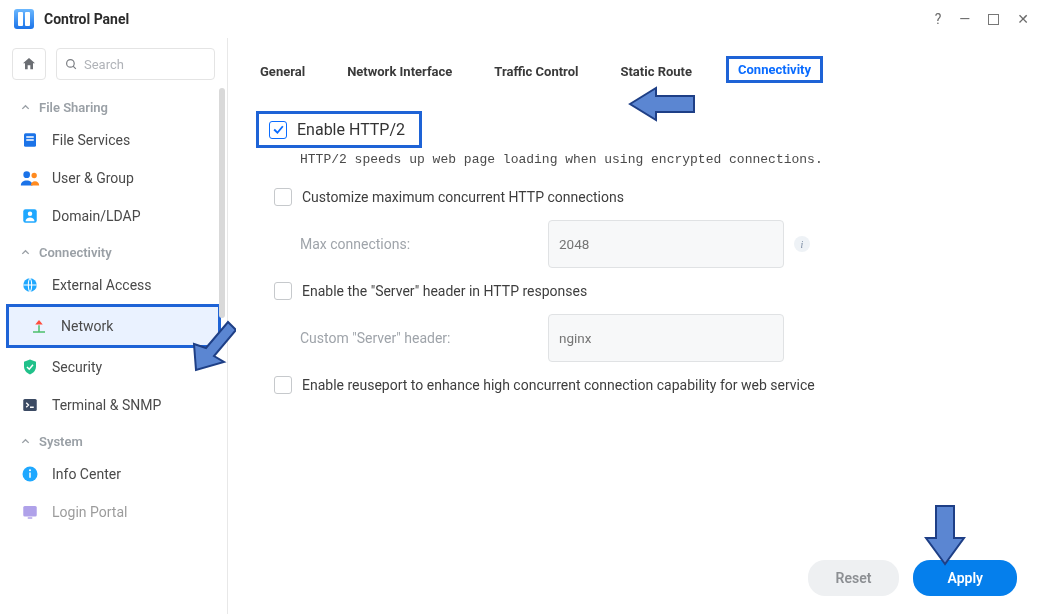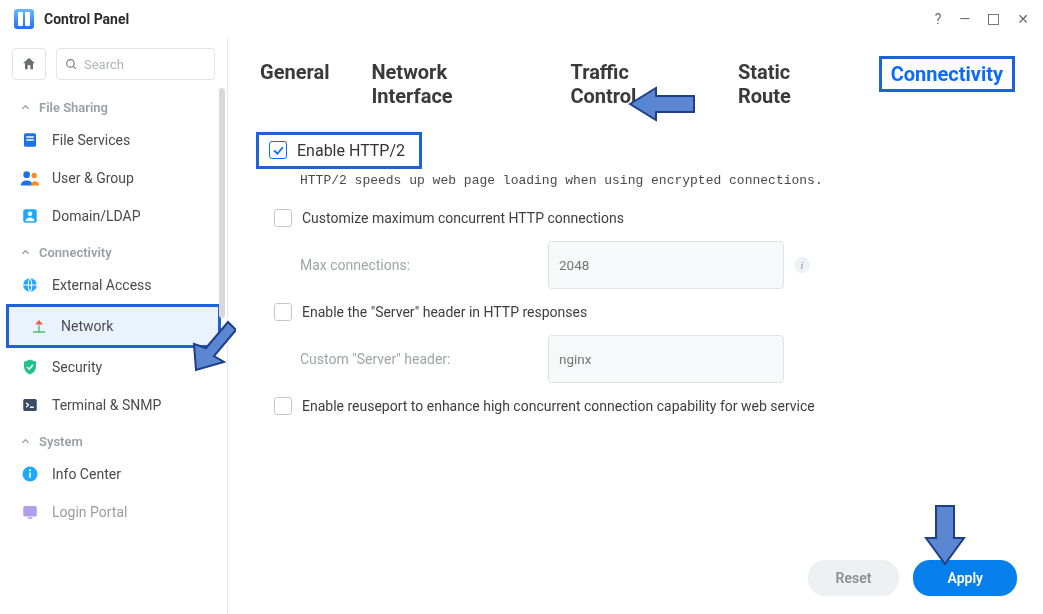--- a/index.html
+++ b/index.html
@@ -20,35 +20,35 @@
     .search-wrap input { border:0; outline:0; width:100%; font-size:13px; color:#ec4899; }
     .search-wrap input::placeholder{color:#b0b3b8;}
     .section-hdr { display:flex; align-items:center; gap:8px; padding:10px 16px 6px 20px; color:#9aa0a6; font-size:13px; font-weight:600; cursor:pointer; }
     .side-item { display:flex; align-items:center; gap:12px; padding:10px 16px 10px 20px; font-size:14px; color:#4a4a4a; cursor:pointer; position:relative; }
     .side-item.active { background:#eaf2ff; }
     .side-item .icon-slot { width:20px; display:flex; justify-content:center; }
     .highlight-box { border:3px solid #1e63d6; }
     .scroll-track { position:absolute; right:2px; top:50px; width:6px; height:360px; background:transparent; }
     .scroll-thumb { width:6px; height:230px; background:#d9d9d9; border-radius:3px; }
     .content { flex:1; padding:12px 26px 0 22px; position:relative; }
-    .tabs { display:flex; gap:26px; align-items:flex-start; padding:6px 2px 14px 2px; font-size:20px; font-weight:700; color:#3a3a3a; }
+    .tabs { display:flex; gap:26px; align-items:flex-end; padding:6px 2px 14px 2px; font-size:13px; font-weight:700; color:#3a3a3a; }
     .tab { padding:4px 8px; cursor:pointer; }
     .tab.active { color:#0a6cff; }
     .tab-wrap-active { border:3px solid #1e63d6; padding:3px 9px; }
     .form-row { display:flex; align-items:center; gap:10px; padding:7px 24px; font-size:14px; color:#3e3e3e; }
     .form-row.sub { padding-left:50px; color:#9fa4aa; }
     .chk { width:18px; height:18px; border:1.5px solid #c6c9cc; border-radius:3px; display:inline-flex; align-items:center; justify-content:center; background:#fff; cursor:pointer; }
     .chk.checked { border-color:#0a6cff; }
     .chk.checked svg { display:block; }
     .chk svg { display:none; }
     .field-input { width:236px; height:48px; border:1px solid #e0e2e4; border-radius:4px; padding:0 10px; background:#f7f8f9; color:#9aa0a6; font-size:13.5px; }
     .field-label { width:238px; }
     .hint-i { width:16px; height:16px; border-radius:50%; background:#eef2f6; color:#7a8aa0; font-size:10px; display:inline-flex; align-items:center; justify-content:center; font-style:italic; font-family:Georgia,serif; }
     .note { padding:4px 24px 14px 50px; font-size:13px; color:#4a4a4a;font-family:Liberation Mono, monospace; }
-    .http2-box { display:inline-flex; align-items:flex-start; gap:10px; border:3px solid #1e63d6; padding:6px 14px 6px 10px; }
+    .http2-box { display:inline-flex; align-items:center; gap:10px; border:3px solid #1e63d6; padding:6px 14px 6px 10px;margin-top:8px; }
     .footer { position:absolute; right:26px; bottom:18px; display:flex; gap:14px; }
     .btn { height:36px; padding:0 28px; border-radius:17px; font-size:14px; font-weight:600; border:0; cursor:pointer; }
     .btn-reset { background:#eef0f2; color:#8c8f93; }
     .btn-apply { background:#057fec; color:#fff; padding:0 34px; }
     .arrow { position:absolute; pointer-events:none; }
     svg { display:block; }
   </style>
 </head>
 <body>
 

